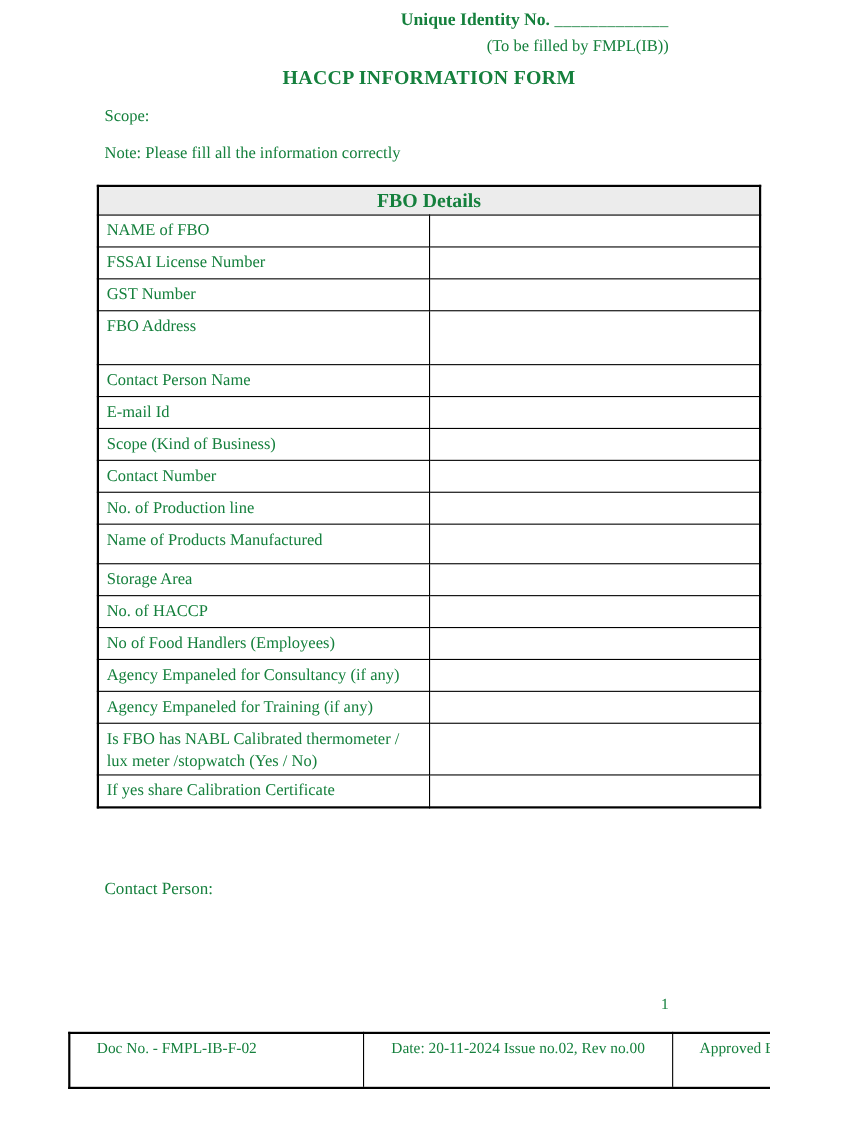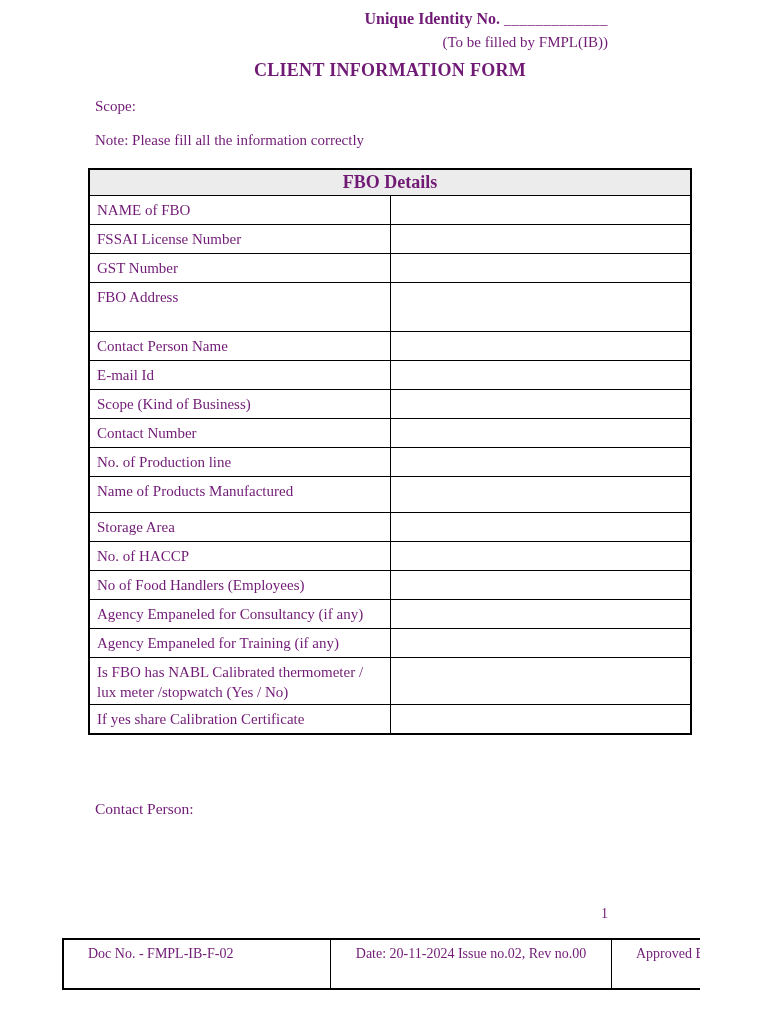--- a/index.html
+++ b/index.html
@@ -6,21 +6,21 @@
     margin: 0;
     padding: 0;
     background: #ffffff;
   }
   .page {
     position: relative;
     width: 700px;
     height: 1024px;
     background: #ffffff;
     font-family: "Liberation Serif", serif;
-    color: #701a75;
+    color: #15803d;
     overflow: hidden;
   }
 
   
   .uid-block {
     position: absolute;
     top: 10px;
     right: 92px;
     text-align: right;
   }
@@ -164,21 +164,21 @@
 </head>
 <body>
 
 <div class="page">
 
   <div class="uid-block">
     <div class="uid-line1"><span>Unique Identity No.</span>&nbsp;<span class="uid-underline">_____________</span></div>
     <div class="uid-line2">(To be filled by FMPL(IB))</div>
   </div>
 
-  <div class="form-title">CLIENT INFORMATION FORM</div>
+  <div class="form-title">HACCP INFORMATION FORM</div>
 
   <div class="date-line">Scope:</div>
   <div class="note-line">Note: Please fill all the information correctly</div>
 
   <table class="fbo-table">
     <tbody>
         <tr>
       <th class="tbl-header" colspan="2">FBO Details</th>
     </tr>
     <tr class="row-normal">

